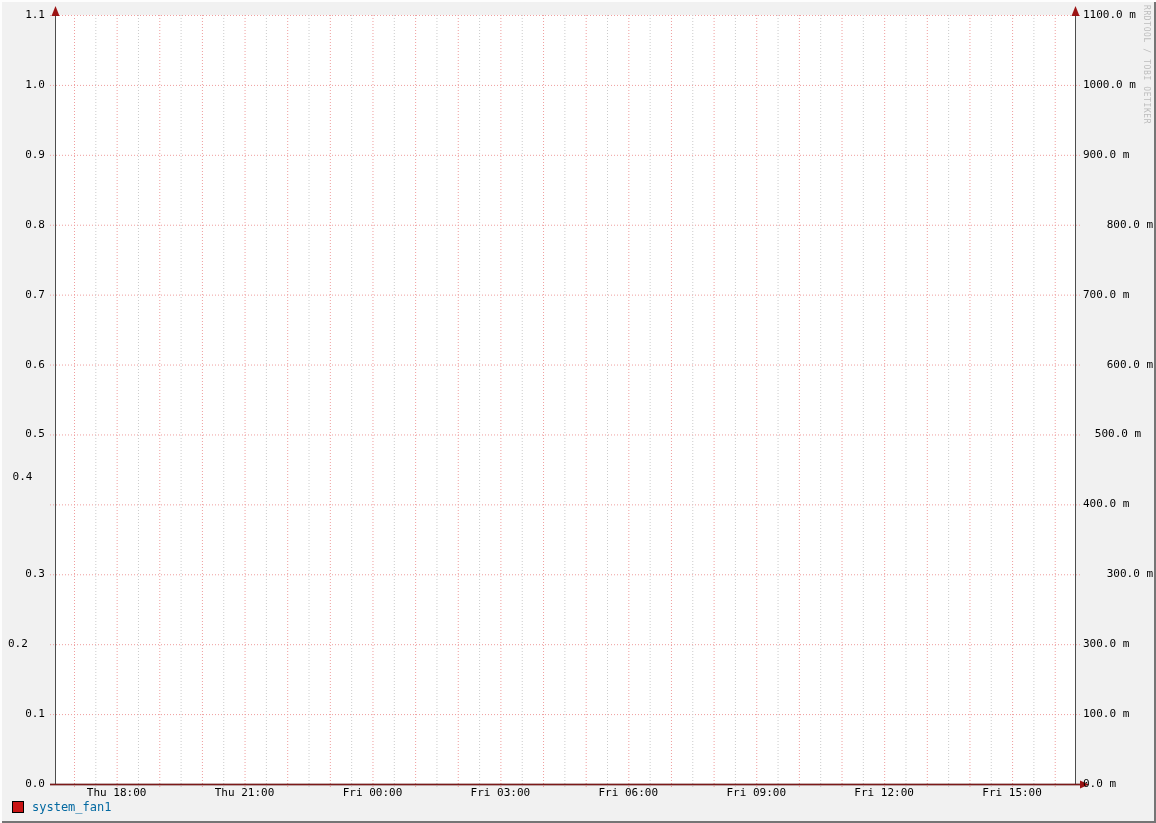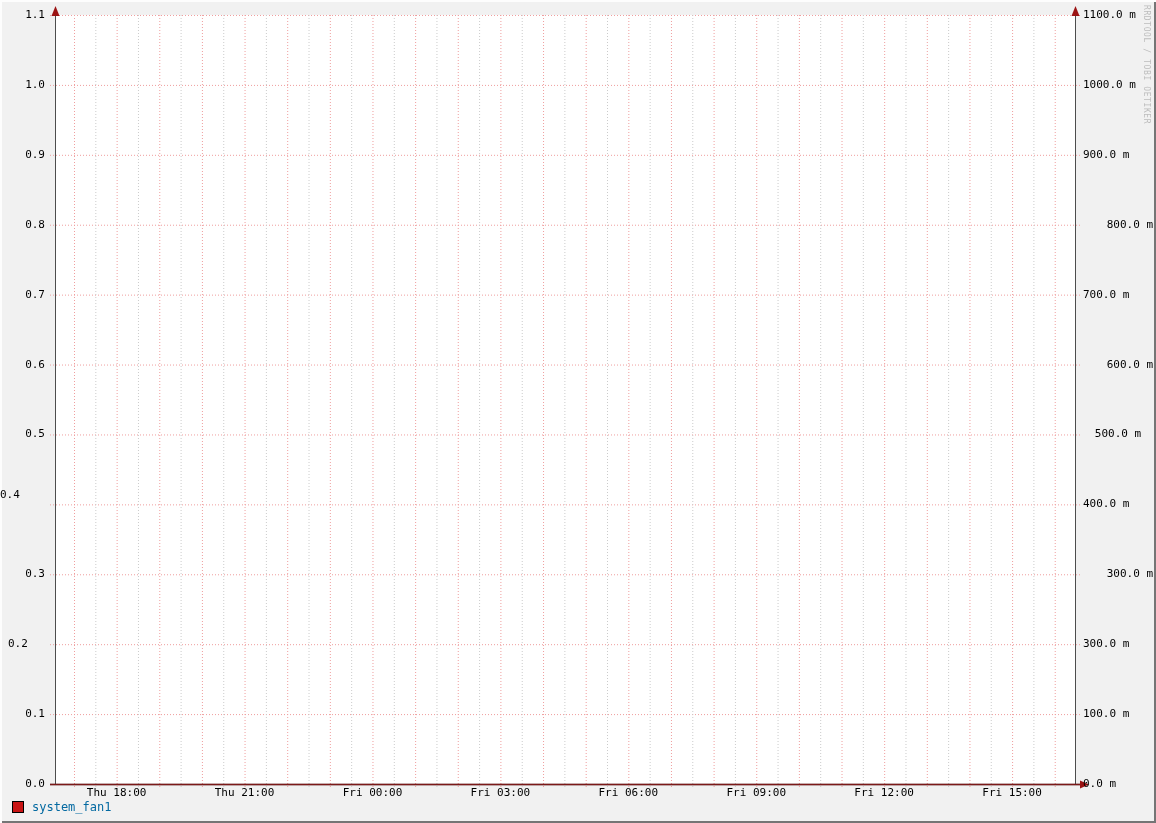--- a/index.html
+++ b/index.html
@@ -119,21 +119,21 @@
       <line x1="50" y1="784.5" x2="1082" y2="784.5" stroke="#c91515" stroke-width="1.6" opacity="0.55"></line>
       <polygon points="51.5,16 59.5,16 55.5,6" fill="#9b1313"></polygon>
       <polygon points="1071.5,16 1079.5,16 1075.5,6" fill="#9b1313"></polygon>
       <polygon points="1080,780.5 1080,788.5 1089,784.5" fill="#9b1313"></polygon>
     </svg>
   <div id="labels">
       <div class="tick" style="left: 0px; top: 778px; width: 45px; text-align: right;">0.0</div>
       <div class="tick" style="left: 0px; top: 708.091px; width: 45px; text-align: right;">0.1</div>
       <div class="tick" style="left: 8px; top: 638.182px; width: 45px; text-align: left;">0.2</div>
       <div class="tick" style="left: 0px; top: 568.273px; width: 45px; text-align: right;">0.3</div>
-      <div class="tick" style="left: 0px; top: 489px; width: 45px; text-align: left;">0.4</div>
+      <div class="tick" style="left: 0px; top: 471px; width: 45px; text-align: center;">0.4</div>
       <div class="tick" style="left: 0px; top: 428.455px; width: 45px; text-align: right;">0.5</div>
       <div class="tick" style="left: 0px; top: 358.545px; width: 45px; text-align: right;">0.6</div>
       <div class="tick" style="left: 0px; top: 288.636px; width: 45px; text-align: right;">0.7</div>
       <div class="tick" style="left: 0px; top: 218.727px; width: 45px; text-align: right;">0.8</div>
       <div class="tick" style="left: 0px; top: 148.818px; width: 45px; text-align: right;">0.9</div>
       <div class="tick" style="left: 0px; top: 78.9091px; width: 45px; text-align: right;">1.0</div>
       <div class="tick" style="left: 0px; top: 9px; width: 45px; text-align: right;">1.1</div>
       <div class="tick" style="left: 1083px; top: 778px; width: 70px; text-align: left;">0.0 m</div>
       <div class="tick" style="left: 1083px; top: 708.091px; width: 70px; text-align: left;">100.0 m</div>
       <div class="tick" style="left: 1083px; top: 638.182px; width: 70px; text-align: left;">300.0 m</div>

